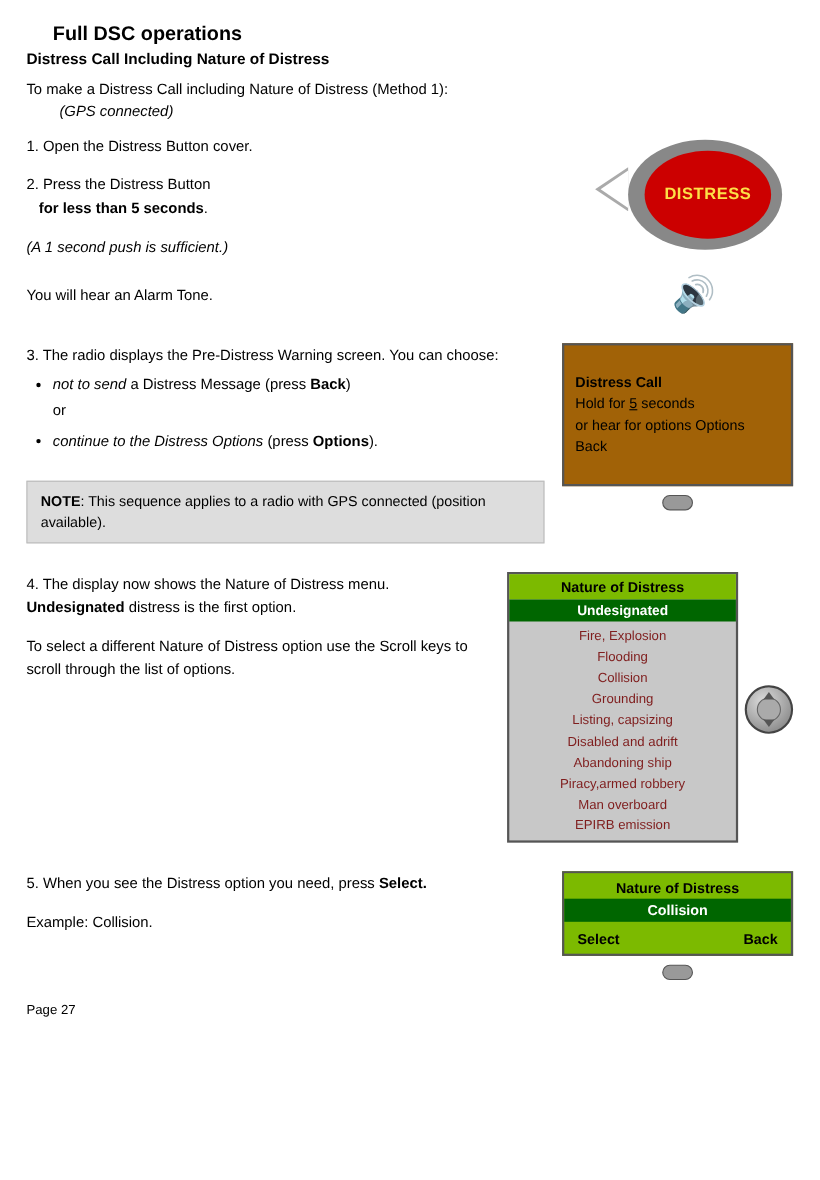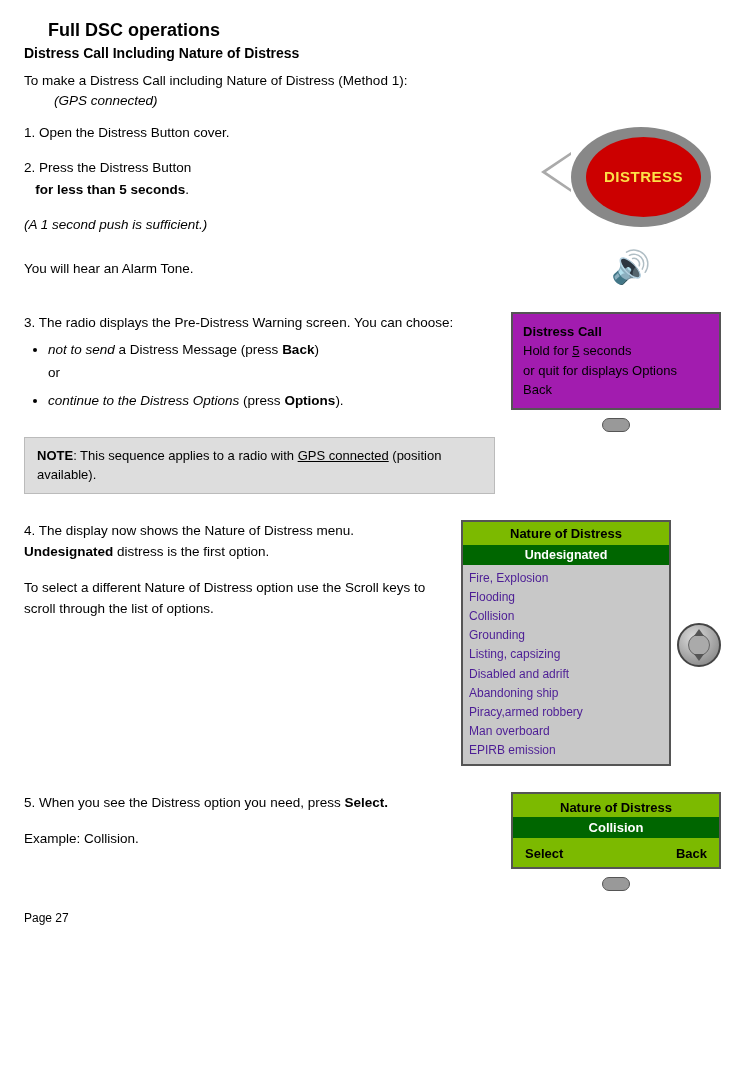--- a/index.html
+++ b/index.html
@@ -113,28 +113,28 @@
     
     .note-box {
       background: #ddd;
       border: 1px solid #bbb;
       padding: 8px 12px;
       font-size: 13px;
       line-height: 1.5;
       margin-top: 8px;
     }
     .note-box .note-label { font-weight: bold; }
-    .note-box .gps-underline { text-decoration: underline; }
+    .note-box .gps-underline { }
 
     
     .dsc-screen {
       border: 2px solid #555;
-      background: #a21caf;
+      background: #a16207;
       width: 210px;
-      padding: 8px 10px;
+      padding: 24px 10px;
       font-size: 13px;
       line-height: 1.5;
       color: #000;
     }
     .dsc-screen .screen-title {
       font-weight: bold;
       font-size: 13px;
       color: #000;
     }
     .dsc-screen .underlined {
@@ -157,21 +157,22 @@
     }
     .nature-screen .ns-highlight-bar {
       background: #006600;
       color: #fff;
       text-align: center;
       font-weight: bold;
       padding: 3px 0;
       font-size: 12.5px;
     }
     .nature-screen .ns-list {
-      color: #4c1d95;
+      text-align: center;
+      color: #7f1d1d;
       line-height: 1.6;
       padding: 4px 0 4px 0;
       font-size: 12px;
     }
     .nature-screen .ns-list div {
       padding: 0 6px;
     }
 
     
     .collision-screen {
@@ -353,21 +354,21 @@
       <span class="note-label">NOTE</span><span>: This sequence applies to a radio with </span><span class="gps-underline">GPS connected</span><span> (position available).</span>
     </div>
   </div>
   <div class="right-widget">
     <div class="section3-right">
       <div class="dsc-screen">
         <div class="screen-title">Distress Call</div>
         <div>
           <span>Hold for </span><span class="underlined">5</span><span> seconds</span>
         </div>
-        <div>or quit for displays Options</div>
+        <div>or hear for options Options</div>
         <div>Back</div>
       </div>
     </div>
     <div class="small-round-btn"></div>
   </div>
 </div>
 
 <div class="divider-gap"></div>
 
 <div class="full-row">

